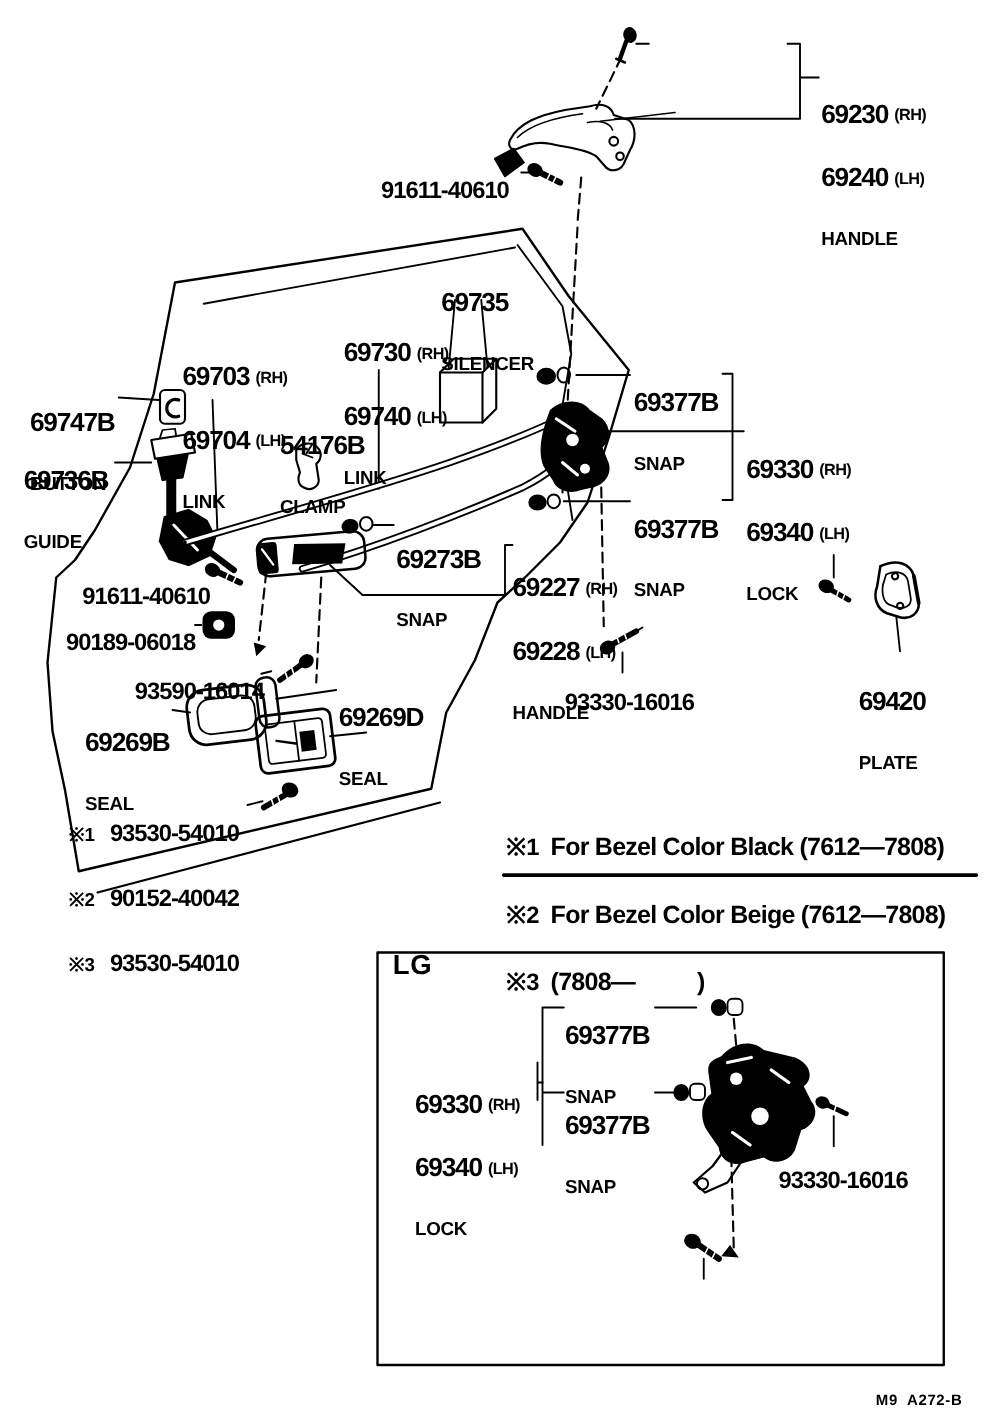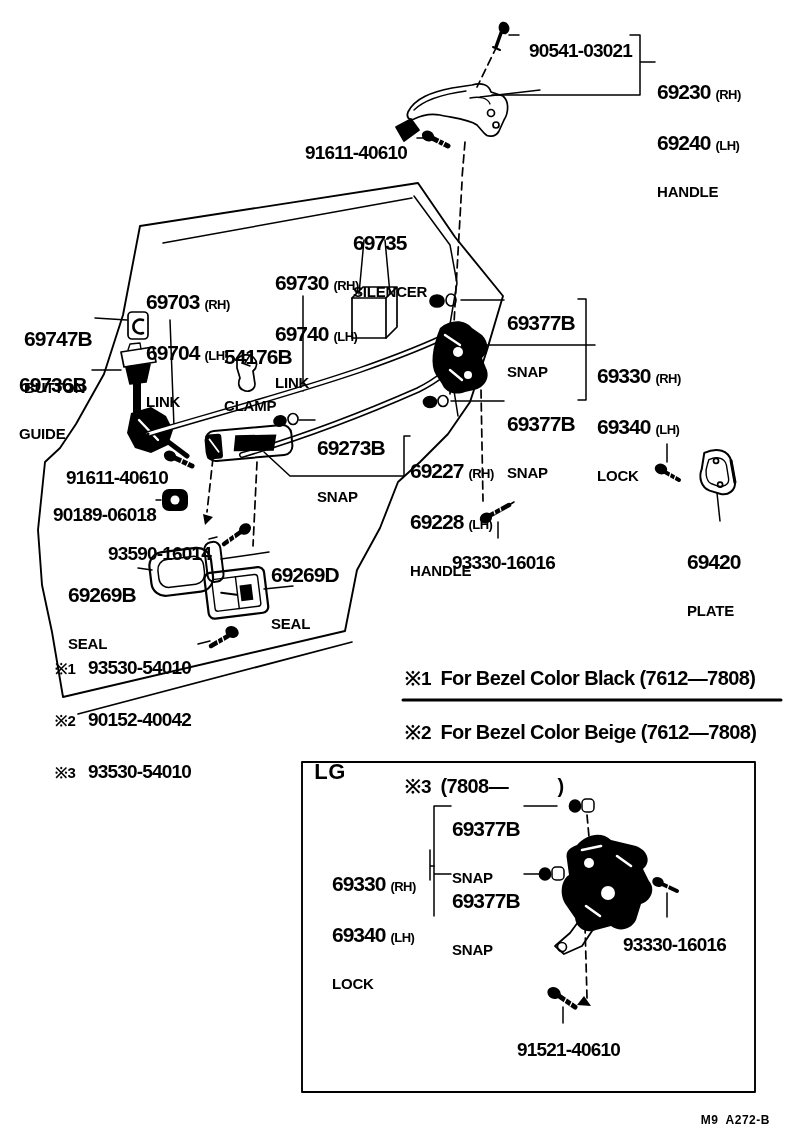--- a/index.html
+++ b/index.html
@@ -1,20 +1,20 @@
 <!DOCTYPE html>
 <html><head>
 <meta charset="utf-8">
 <style>
   html,body{margin:0;padding:0;background:#fff;}
   .page{position:relative;width:800px;height:1134px;background:#ffffff;
         font-family:"Liberation Sans",sans-serif;font-weight:bold;color:#000;overflow:hidden;}
   .page svg{position:absolute;left:0;top:0;}
   .lbl{position:absolute;white-space:pre;line-height:1;}
-  .row{display:flex;align-items:flex-end;gap:5px;height:19px;}
+  .row{display:flex;align-items:center;gap:5px;height:19px;}
   .roww{display:flex;align-items:flex-start;height:17px;}
   .n{font-size:21px;letter-spacing:-1px;line-height:19px;}
   .nh{font-size:19px;letter-spacing:-0.8px;line-height:19px;}
   .s{font-size:13px;letter-spacing:-0.5px;}
   .w{font-size:15px;letter-spacing:-0.2px;line-height:16px;}
   .note-row{display:flex;align-items:baseline;gap:9px;height:22px;}
   .mk{font-size:19px;}
   .nt{font-size:20px;letter-spacing:-0.6px;}
   .list-row{display:flex;align-items:baseline;gap:12px;height:20px;}
   .mk2{font-size:15px;}
@@ -241,23 +241,20 @@
       <path d="M667,890 L669,884" stroke="#fff" stroke-width="1.2"></path>
     </g>
     <g>
       <ellipse cx="554" cy="993" rx="6" ry="5" fill="#000" transform="rotate(25 554 993)"></ellipse>
       <path d="M559,996 L575,1007" stroke-width="5"></path>
       <path d="M564,1003 L567,997 M570,1006 L573,1000" stroke="#fff" stroke-width="1.3"></path>
     </g>
   </g>
 </svg>
 
-<div class="lbl" style="left:520px;top:25px">
-  <span class="nh">90541-03021</span>
-</div>
 
 <div class="lbl" style="left:657px;top:50px">
   <div class="row"><span class="n">69230</span><span class="s">(RH)</span></div>
   <div class="row"><span class="n">69240</span><span class="s">(LH)</span></div>
   <div class="roww"><span class="w">HANDLE</span></div>
 </div>
 
 <div class="lbl" style="left:296px;top:127px">
   <span class="nh">91611-40610</span>
 </div>
@@ -383,21 +380,18 @@
 
 <div class="lbl" style="left:452px;top:859px">
   <div class="row"><span class="n">69377B</span></div>
   <div class="roww"><span class="w">SNAP</span></div>
 </div>
 
 <div class="lbl" style="left:614px;top:919px">
   <span class="nh">93330-16016</span>
 </div>
 
-<div class="lbl" style="left:508px;top:1024px">
-  <span class="nh">91521-40610</span>
-</div>
 
 <div class="lbl ft" style="left:693px;top:1102px">
   <span>M9  A272-B</span>
 </div>
 
 </div>
 
 </body></html>

